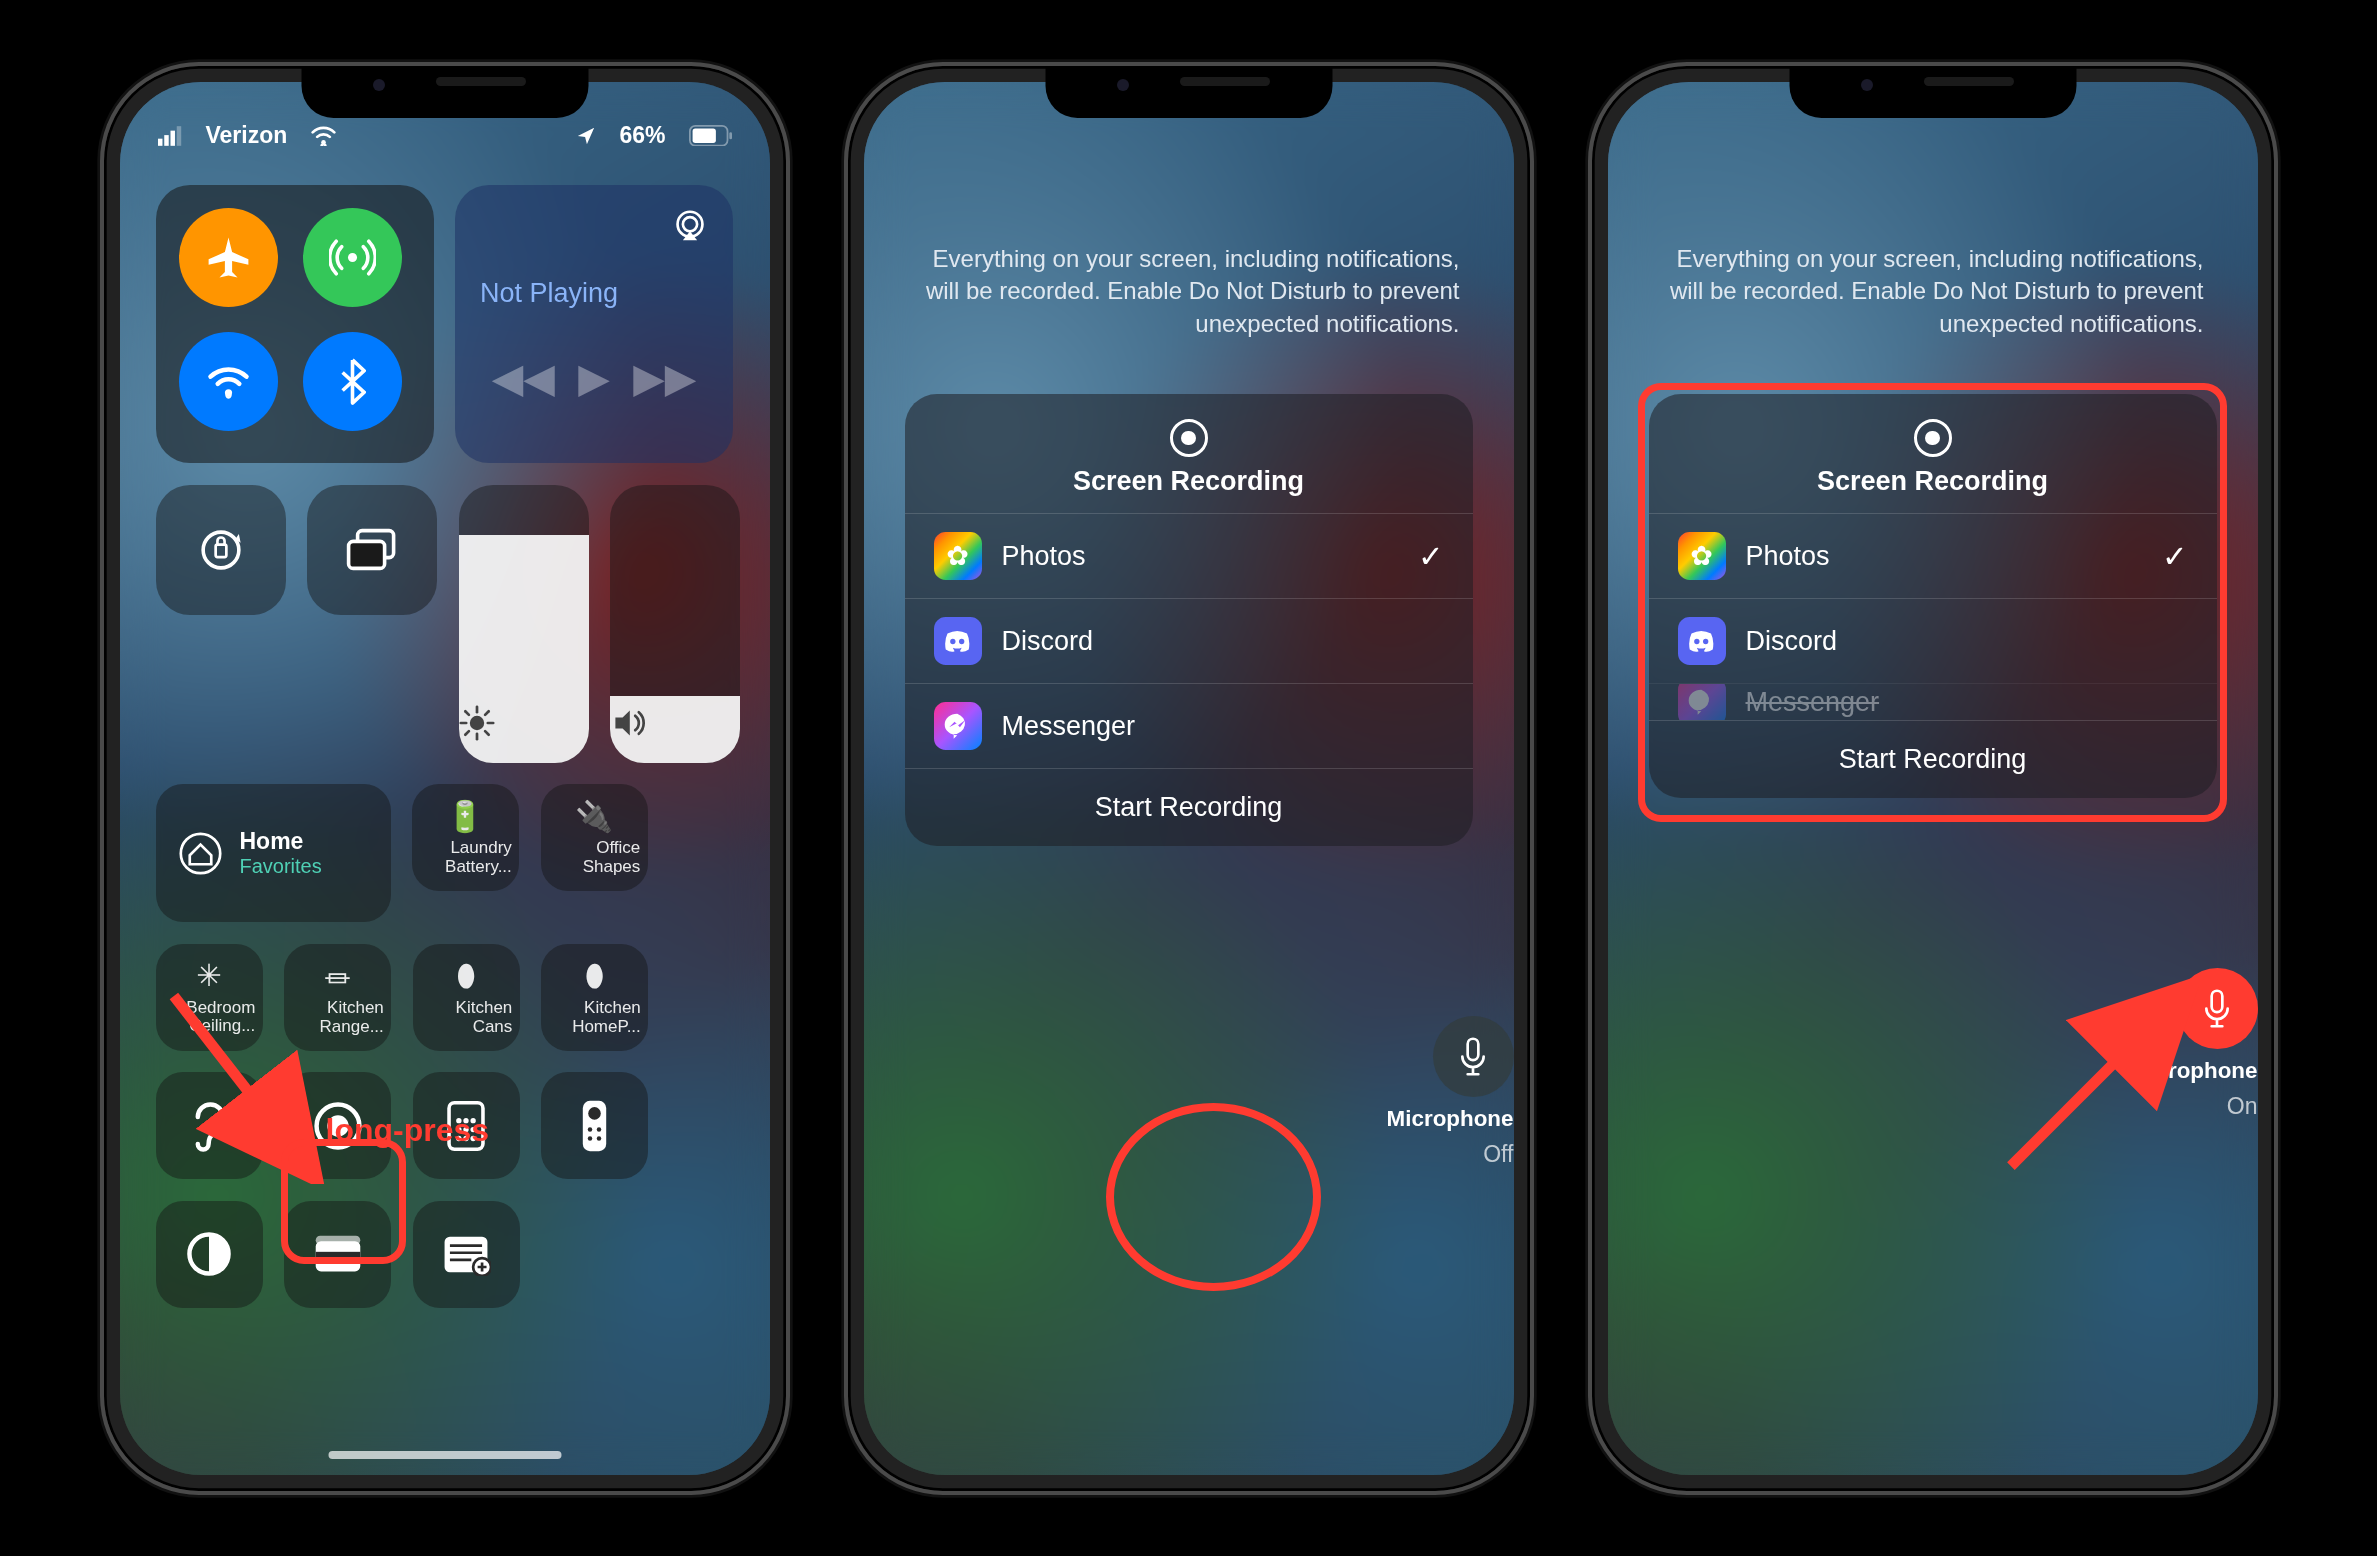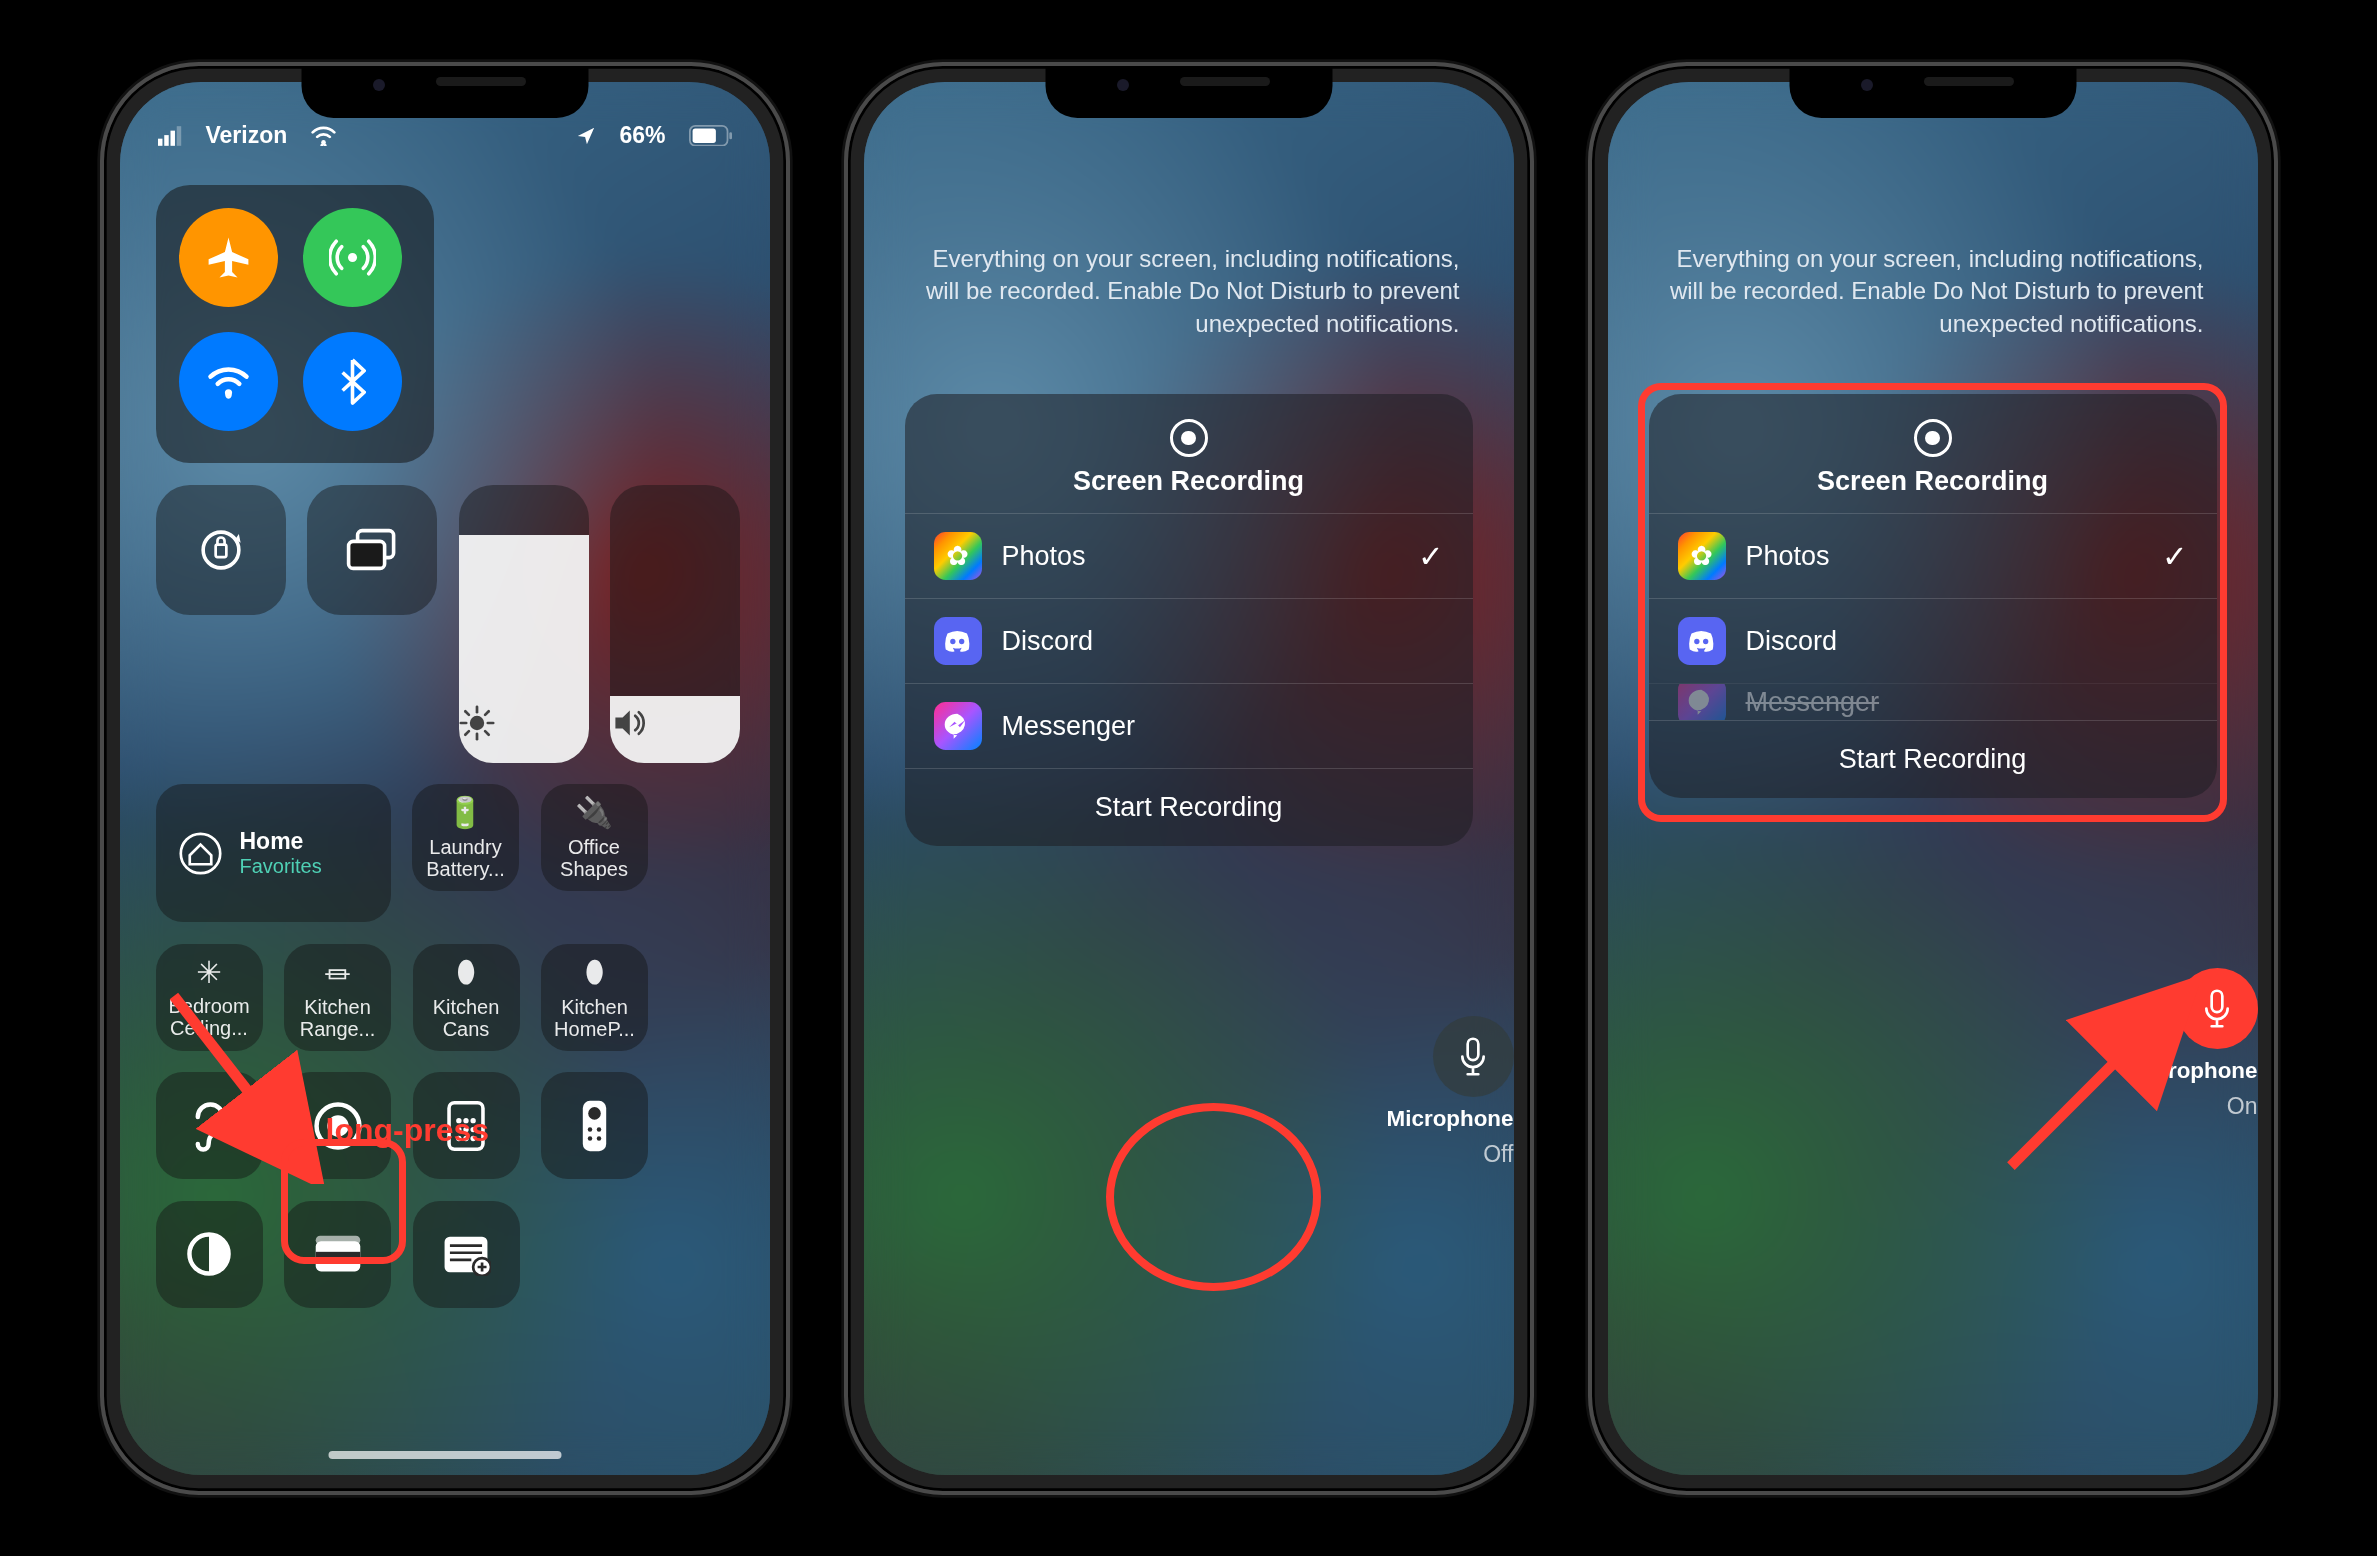--- a/index.html
+++ b/index.html
@@ -130,21 +130,21 @@
   .slider-icon{position:absolute;left:0;right:0;bottom:21.5px;text-align:center;font-size:34px;}
 
   .focus-tile{display:flex;align-items:center;gap:18px;padding:0 25px;justify-content:flex-start;font-size:27px;font-weight:600;}
 
   .home-tile{width:278px;height:138px;border-radius:27px;display:flex;align-items:center;gap:18px;padding:0 23px;justify-content:flex-start;}
   .home-title{font-size:23px;font-weight:600;}
   .home-sub{font-size:20px;color:#4fd1b5;}
 
   .dev-tile{width:107px;height:107px;border-radius:27px;display:flex;flex-direction:column;align-items:center;justify-content:center;gap:5.4px;padding:7.2px;}
   .dev-icon{font-size:30.5px;opacity:.9;}
-  .dev-label{font-size:20px;opacity:.9;text-align:center;line-height:1.1;}
+  .dev-label{font-size:17px;opacity:.9;text-align:right;line-height:1.1;}
 
   .row-4x{display:flex;gap:21.5px;}
   .ctrl-btn{width:107px;height:107px;border-radius:27px;background:rgba(20,20,20,0.45);display:flex;align-items:center;justify-content:center;font-size:45px;}
 
   .home-indicator{position:absolute;bottom:16px;left:50%;transform:translateX(-50%);width:233px;height:8px;border-radius:4.5px;background:rgba(255,255,255,0.7);}
 
   
   .anno-box{position:absolute;border:7.2px solid #ff3b30;border-radius:23px;pointer-events:none;z-index:50;}
   .anno-circle{position:absolute;border:8px solid #ff3b30;border-radius:50%;pointer-events:none;z-index:50;}
   .anno-arrow{position:absolute;z-index:49;}
@@ -248,20 +248,37 @@
                 <circle cx="26" cy="32" r="4" fill="#fff"></circle>
               </svg>
           </div>
           <div class="conn-btn blue">
             <svg width="27" height="47" viewBox="0 0 30 52">
                 <path d="M15 2 L15 50 L28 38 L4 16 M15 2 L28 14 L4 36" fill="none" stroke="#fff" stroke-width="4" stroke-linejoin="round"></path>
               </svg>
           </div>
         </div>
 
+        <div class="nowplaying">
+          <div class="np-top">
+            <span>
+              <svg width="36" height="32" viewBox="0 0 40 36">
+                  <circle cx="20" cy="16" r="14" fill="none" stroke="#fff" stroke-width="3"></circle>
+                  <circle cx="20" cy="16" r="8" fill="none" stroke="#fff" stroke-width="3"></circle>
+                  <path d="M12 34 L20 24 L28 34 Z" fill="#fff"></path>
+                </svg>
+            </span>
+          </div>
+          <div class="np-title">Not Playing</div>
+          <div class="np-ctrl">
+            <span>◀◀</span>
+            <span>▶</span>
+            <span>▶▶</span>
+          </div>
+        </div>
       </div>
 
       <div class="row">
         <div style="display:flex;flex-direction:column;gap:21.5px;">
           <div style="display:flex;gap:21.5px;">
             <div class="tile tile-sm">
               <svg width="50" height="50" viewBox="0 0 56 56">
                   <circle cx="28" cy="28" r="20" fill="none" stroke="#fff" stroke-width="4"></circle>
                   <path d="M44 16 L48 10 L50 20" fill="#fff"></path>
                   <rect x="22" y="22" width="12" height="14" rx="2" fill="none" stroke="#fff" stroke-width="3"></rect>

